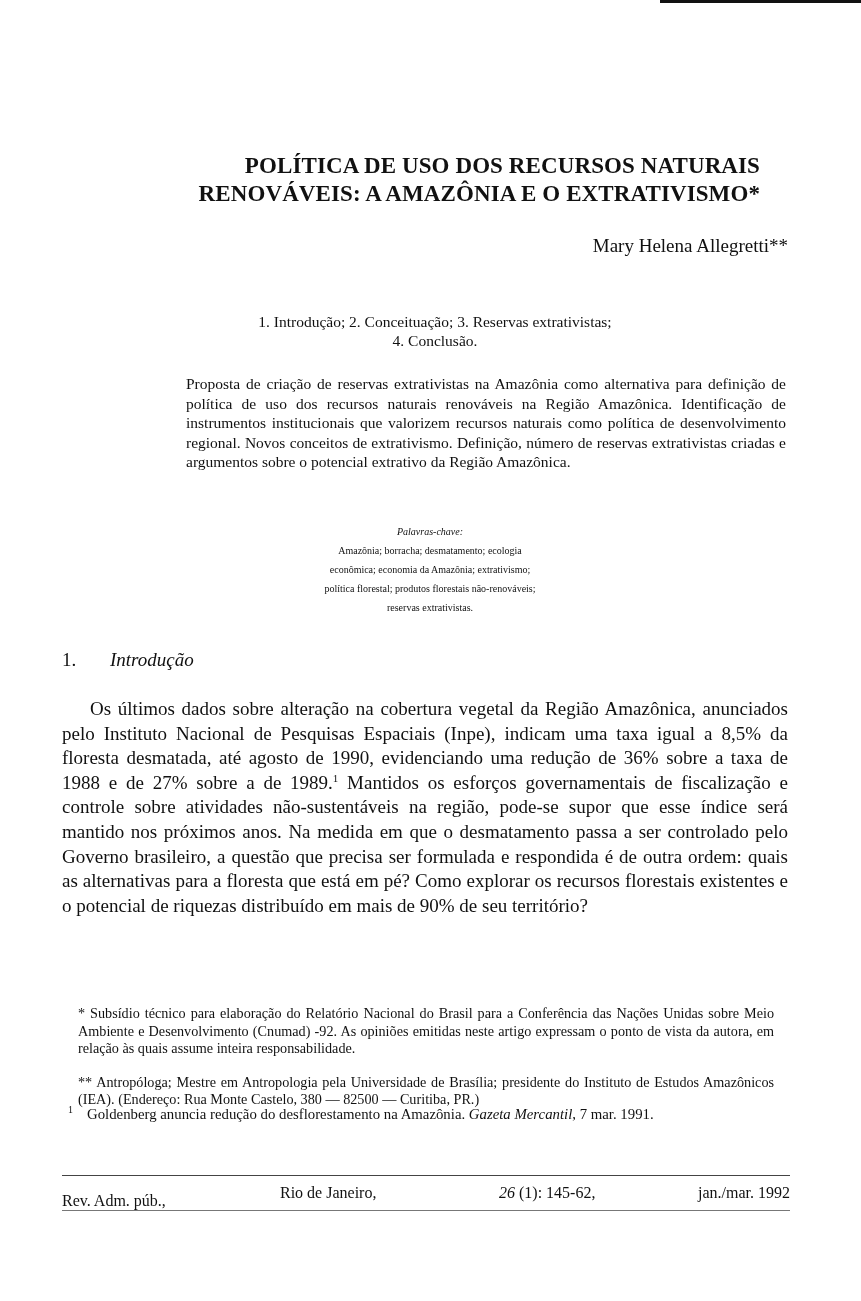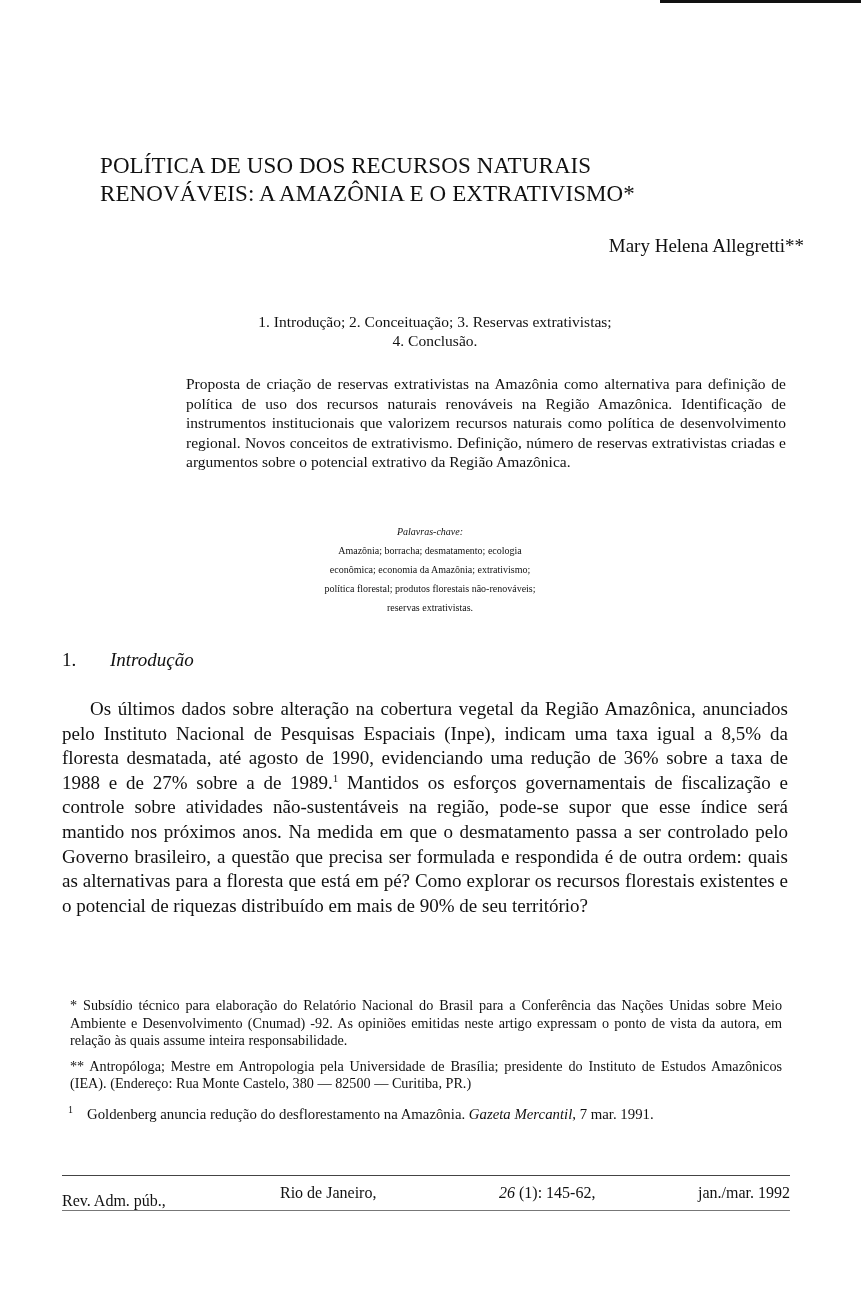--- a/index.html
+++ b/index.html
@@ -21,29 +21,30 @@
       left: 660px;
       width: 201px;
       height: 3px;
       background: #111;
     }
     .title {
       position: absolute;
       top: 152px;
       left: 100px;
       width: 660px;
-      text-align: left;
+      text-align: right;
       font-size: 23px;
       line-height: 28px;
       letter-spacing: 0.1px;
+      font-weight: bold;
     }
     .author {
       position: absolute;
       top: 234px;
-      right: 57px;
+      right: 73px;
       font-size: 19px;
       line-height: 24px;
     }
     .toc {
       position: absolute;
       top: 312px;
       left: 150px;
       width: 570px;
       text-align: center;
       font-size: 15.5px;
@@ -95,21 +96,21 @@
     }
     .footnotes {
       position: absolute;
       top: 989px;
       left: 62px;
       width: 728px;
       font-size: 14.2px;
       line-height: 17.5px;
       text-align: justify;
     }
-    .footnotes p { margin: 8px; }
+    .footnotes p { margin: 16px; }
     .ref-note {
       position: absolute;
       top: 1101px;
       left: 68px;
       width: 720px;
       font-size: 14.8px;
       line-height: 18px;
     }
     .ref-note .ref-num {
       font-size: 10px;

